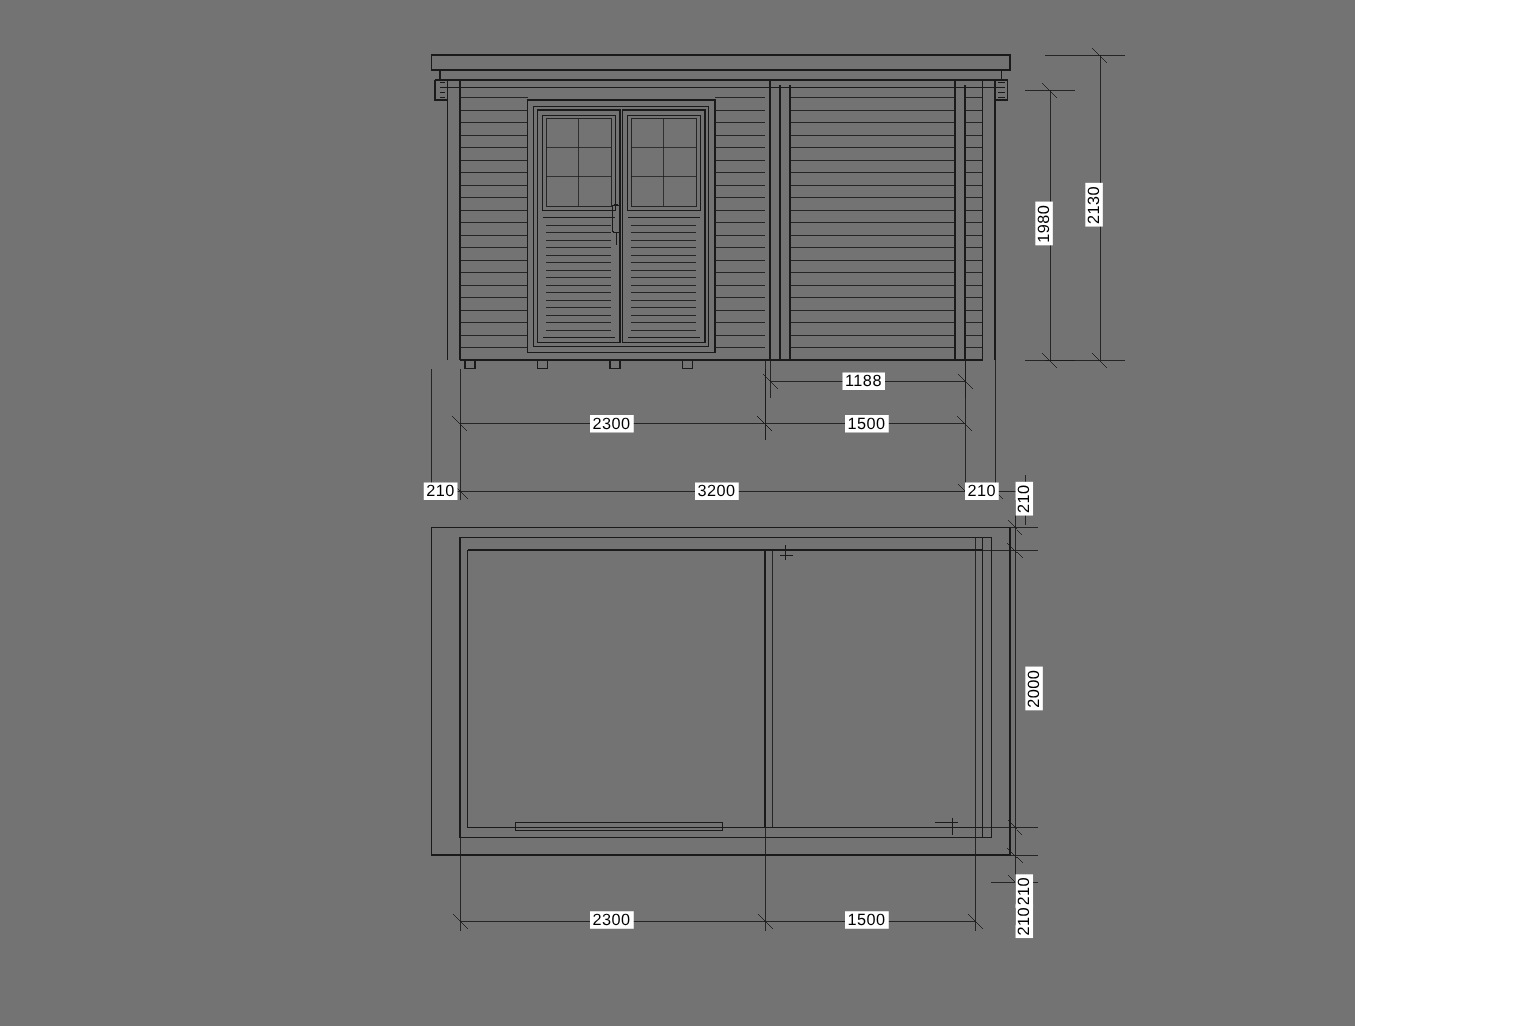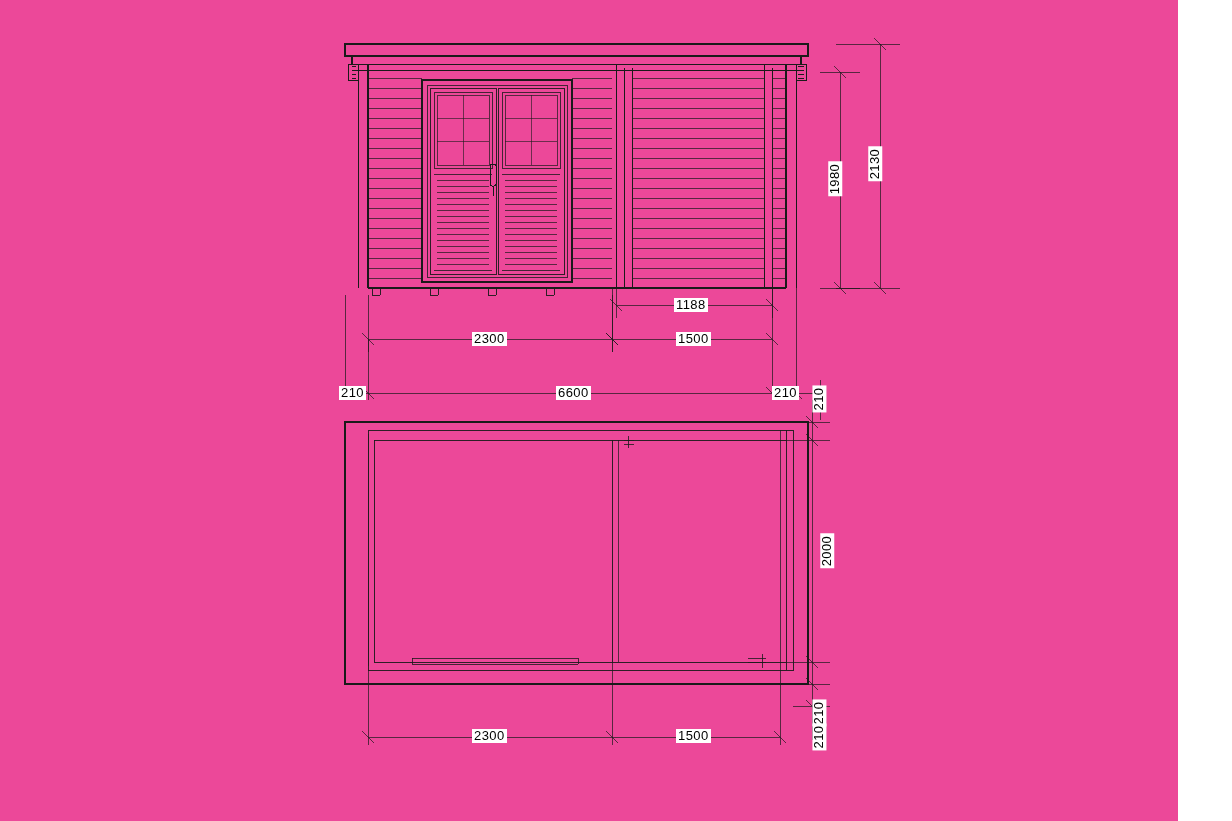--- a/index.html
+++ b/index.html
@@ -9,23 +9,23 @@
   }
   body {
     width: 1232px;
     height: 821px;
     font-family: "Liberation Sans", sans-serif;
     color: #000000;
     overflow: hidden;
   }
   #sheet {
     position: relative;
-    width: 1178px;
+    width: 1084px;
     height: 821px;
-    background: #ec4899;
+    background: #737373;
   }
   svg.drawing {
     position: absolute;
     left: 0;
     top: 0;
     width: 1232px;
     height: 821px;
   }
   .dimtext {
     position: absolute;
@@ -215,21 +215,21 @@
   <div class="dimtext" style="left:858px; top:157px; transform:rotate(-90deg); transform-origin:center center;">2130</div>
 
   <div class="dimtext" style="left:674px; top:298px;">1188</div>
 
   <div class="dimtext" style="left:676px; top:332px;">1500</div>
 
   <div class="dimtext" style="left:472px; top:332px;">2300</div>
 
   <div class="dimtext" style="left:339px; top:386px;">210</div>
 
-  <div class="dimtext" style="left:556px; top:386px;">6600</div>
+  <div class="dimtext" style="left:556px; top:386px;">3200</div>
 
   <div class="dimtext" style="left:772px; top:386px;">210</div>
 
   <div class="dimtext vert" style="left:806px; top:392px; transform:rotate(-90deg); transform-origin:center center;">210</div>
 
   <div class="dimtext vert" style="left:810px; top:544px; transform:rotate(-90deg); transform-origin:center center;">2000</div>
 
   <div class="dimtext" style="left:472px; top:729px;">2300</div>
 
   <div class="dimtext" style="left:676px; top:729px;">1500</div>

